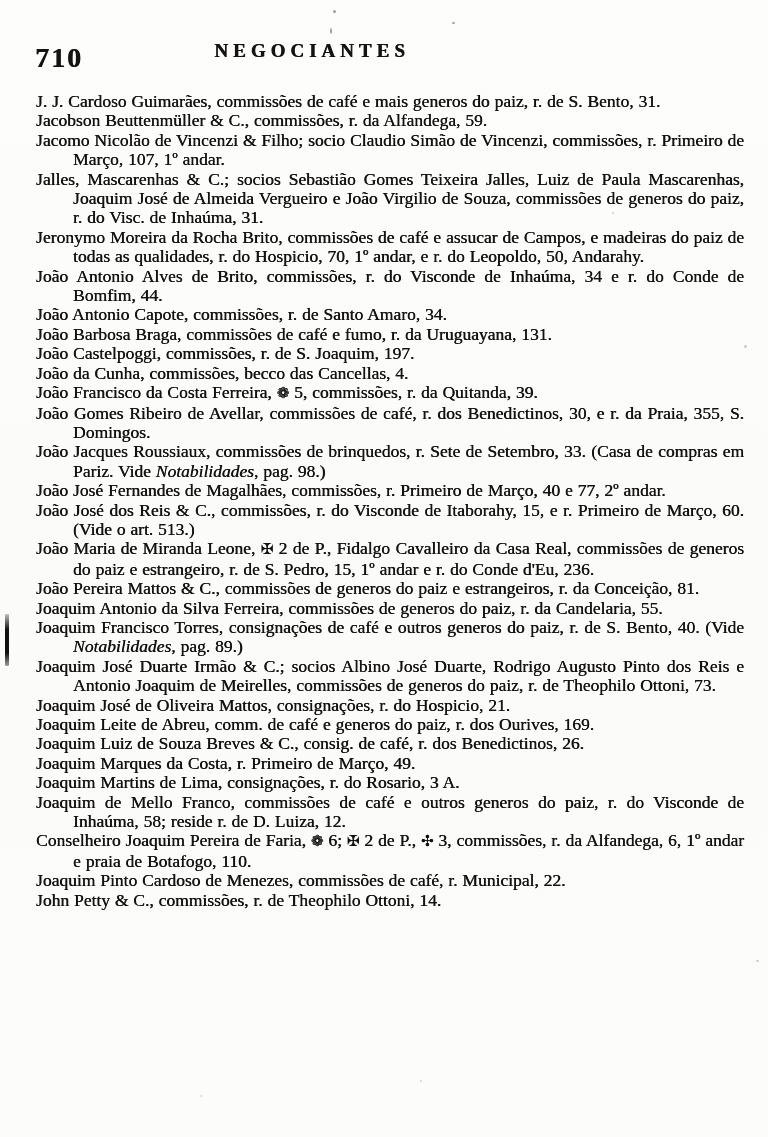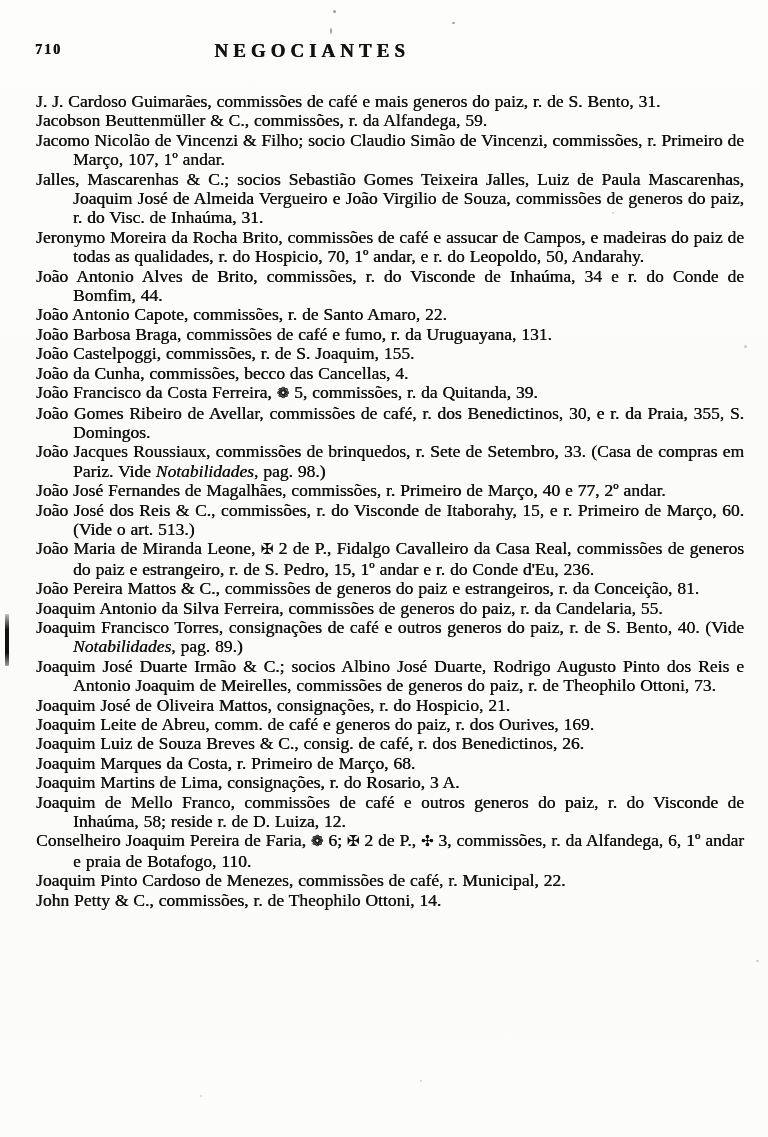--- a/index.html
+++ b/index.html
@@ -21,21 +21,21 @@
     position: absolute;
     top: 40px;
     left: 0;
     width: 768px;
     height: 30px;
   }
   .pagenum {
     position: absolute;
     left: 35px;
     top: 2px;
-    font-size: 14px;
+    font-size: 28px;
     font-weight: bold;
     letter-spacing: 2px;
     text-shadow: 0.4px 0 0 currentColor;
   }
   .title {
     position: absolute;
     left: 0;
     width: 624px;
     text-align: center;
     top: 0;
@@ -100,38 +100,38 @@
     <span class="title">NEGOCIANTES</span>
   </div>
 
   <div class="entries">
       <div class="entry"><span>J. J. Cardoso Guimarães, commissões de café e mais generos do paiz, r. de S. Bento, 31.</span></div>
       <div class="entry"><span>Jacobson Beuttenmüller &amp; C., commissões, r. da Alfandega, 59.</span></div>
       <div class="entry"><span>Jacomo Nicolão de Vincenzi &amp; Filho; socio Claudio Simão de Vincenzi, commissões, r. Primeiro de Março, 107, 1º andar.</span></div>
       <div class="entry"><span>Jalles, Mascarenhas &amp; C.; socios Sebastião Gomes Teixeira Jalles, Luiz de Paula Mascarenhas, Joaquim José de Almeida Vergueiro e João Virgilio de Souza, commissões de generos do paiz, r. do Visc. de Inhaúma, 31.</span></div>
       <div class="entry"><span>Jeronymo Moreira da Rocha Brito, commissões de café e assucar de Campos, e madeiras do paiz de todas as qualidades, r. do Hospicio, 70, 1º andar, e r. do Leopoldo, 50, Andarahy.</span></div>
       <div class="entry"><span>João Antonio Alves de Brito, commissões, r. do Visconde de Inhaúma, 34 e r. do Conde de Bomfim, 44.</span></div>
-      <div class="entry"><span>João Antonio Capote, commissões, r. de Santo Amaro, 22.</span></div>
+      <div class="entry"><span>João Antonio Capote, commissões, r. de Santo Amaro, 34.</span></div>
       <div class="entry"><span>João Barbosa Braga, commissões de café e fumo, r. da Uruguayana, 131.</span></div>
-      <div class="entry"><span>João Castelpoggi, commissões, r. de S. Joaquim, 155.</span></div>
+      <div class="entry"><span>João Castelpoggi, commissões, r. de S. Joaquim, 197.</span></div>
       <div class="entry"><span>João da Cunha, commissões, becco das Cancellas, 4.</span></div>
       <div class="entry"><span>João Francisco da Costa Ferreira, </span><span class="medal">❁</span><span> 5, commissões, r. da Quitanda, 39.</span></div>
       <div class="entry"><span>João Gomes Ribeiro de Avellar, commissões de café, r. dos Benedictinos, 30, e r. da Praia, 355, S. Domingos.</span></div>
       <div class="entry"><span>João Jacques Roussiaux, commissões de brinquedos, r. Sete de Setembro, 33. (Casa de compras em Pariz. Vide </span><span class="italic">Notabilidades</span><span>, pag. 98.)</span></div>
       <div class="entry"><span>João José Fernandes de Magalhães, commissões, r. Primeiro de Março, 40 e 77, 2º andar.</span></div>
       <div class="entry"><span>João José dos Reis &amp; C., commissões, r. do Visconde de Itaborahy, 15, e r. Primeiro de Março, 60. (Vide o art. 513.)</span></div>
       <div class="entry"><span>João Maria de Miranda Leone, </span><span class="medal">✠</span><span> 2 de P., Fidalgo Cavalleiro da Casa Real, commissões de generos do paiz e estrangeiro, r. de S. Pedro, 15, 1º andar e r. do Conde d'Eu, 236.</span></div>
       <div class="entry"><span>João Pereira Mattos &amp; C., commissões de generos do paiz e estrangeiros, r. da Conceição, 81.</span></div>
       <div class="entry"><span>Joaquim Antonio da Silva Ferreira, commissões de generos do paiz, r. da Candelaria, 55.</span></div>
       <div class="entry"><span>Joaquim Francisco Torres, consignações de café e outros generos do paiz, r. de S. Bento, 40. (Vide </span><span class="italic">Notabilidades</span><span>, pag. 89.)</span></div>
       <div class="entry"><span>Joaquim José Duarte Irmão &amp; C.; socios Albino José Duarte, Rodrigo Augusto Pinto dos Reis e Antonio Joaquim de Meirelles, commissões de generos do paiz, r. de Theophilo Ottoni, 73.</span></div>
       <div class="entry"><span>Joaquim José de Oliveira Mattos, consignações, r. do Hospicio, 21.</span></div>
       <div class="entry"><span>Joaquim Leite de Abreu, comm. de café e generos do paiz, r. dos Ourives, 169.</span></div>
       <div class="entry"><span>Joaquim Luiz de Souza Breves &amp; C., consig. de café, r. dos Benedictinos, 26.</span></div>
-      <div class="entry"><span>Joaquim Marques da Costa, r. Primeiro de Março, 68.</span></div>
+      <div class="entry"><span>Joaquim Marques da Costa, r. Primeiro de Março, 49.</span></div>
       <div class="entry"><span>Joaquim Martins de Lima, consignações, r. do Rosario, 3 A.</span></div>
       <div class="entry"><span>Joaquim de Mello Franco, commissões de café e outros generos do paiz, r. do Visconde de Inhaúma, 58; reside r. de D. Luiza, 12.</span></div>
       <div class="entry"><span>Conselheiro Joaquim Pereira de Faria, </span><span class="medal">❁</span><span> 6; </span><span class="medal">✠</span><span> 2 de P., </span><span class="medal">✣</span><span> 3, commissões, r. da Alfandega, 6, 1º andar e praia de Botafogo, 110.</span></div>
       <div class="entry"><span>Joaquim Pinto Cardoso de Menezes, commissões de café, r. Municipal, 22.</span></div>
       <div class="entry"><span>John Petty &amp; C., commissões, r. de Theophilo Ottoni, 14.</span></div>
     </div>
 
   <div class="ink-mark-left"></div>
   <div class="speck s1"></div>
   <div class="speck s2"></div>

